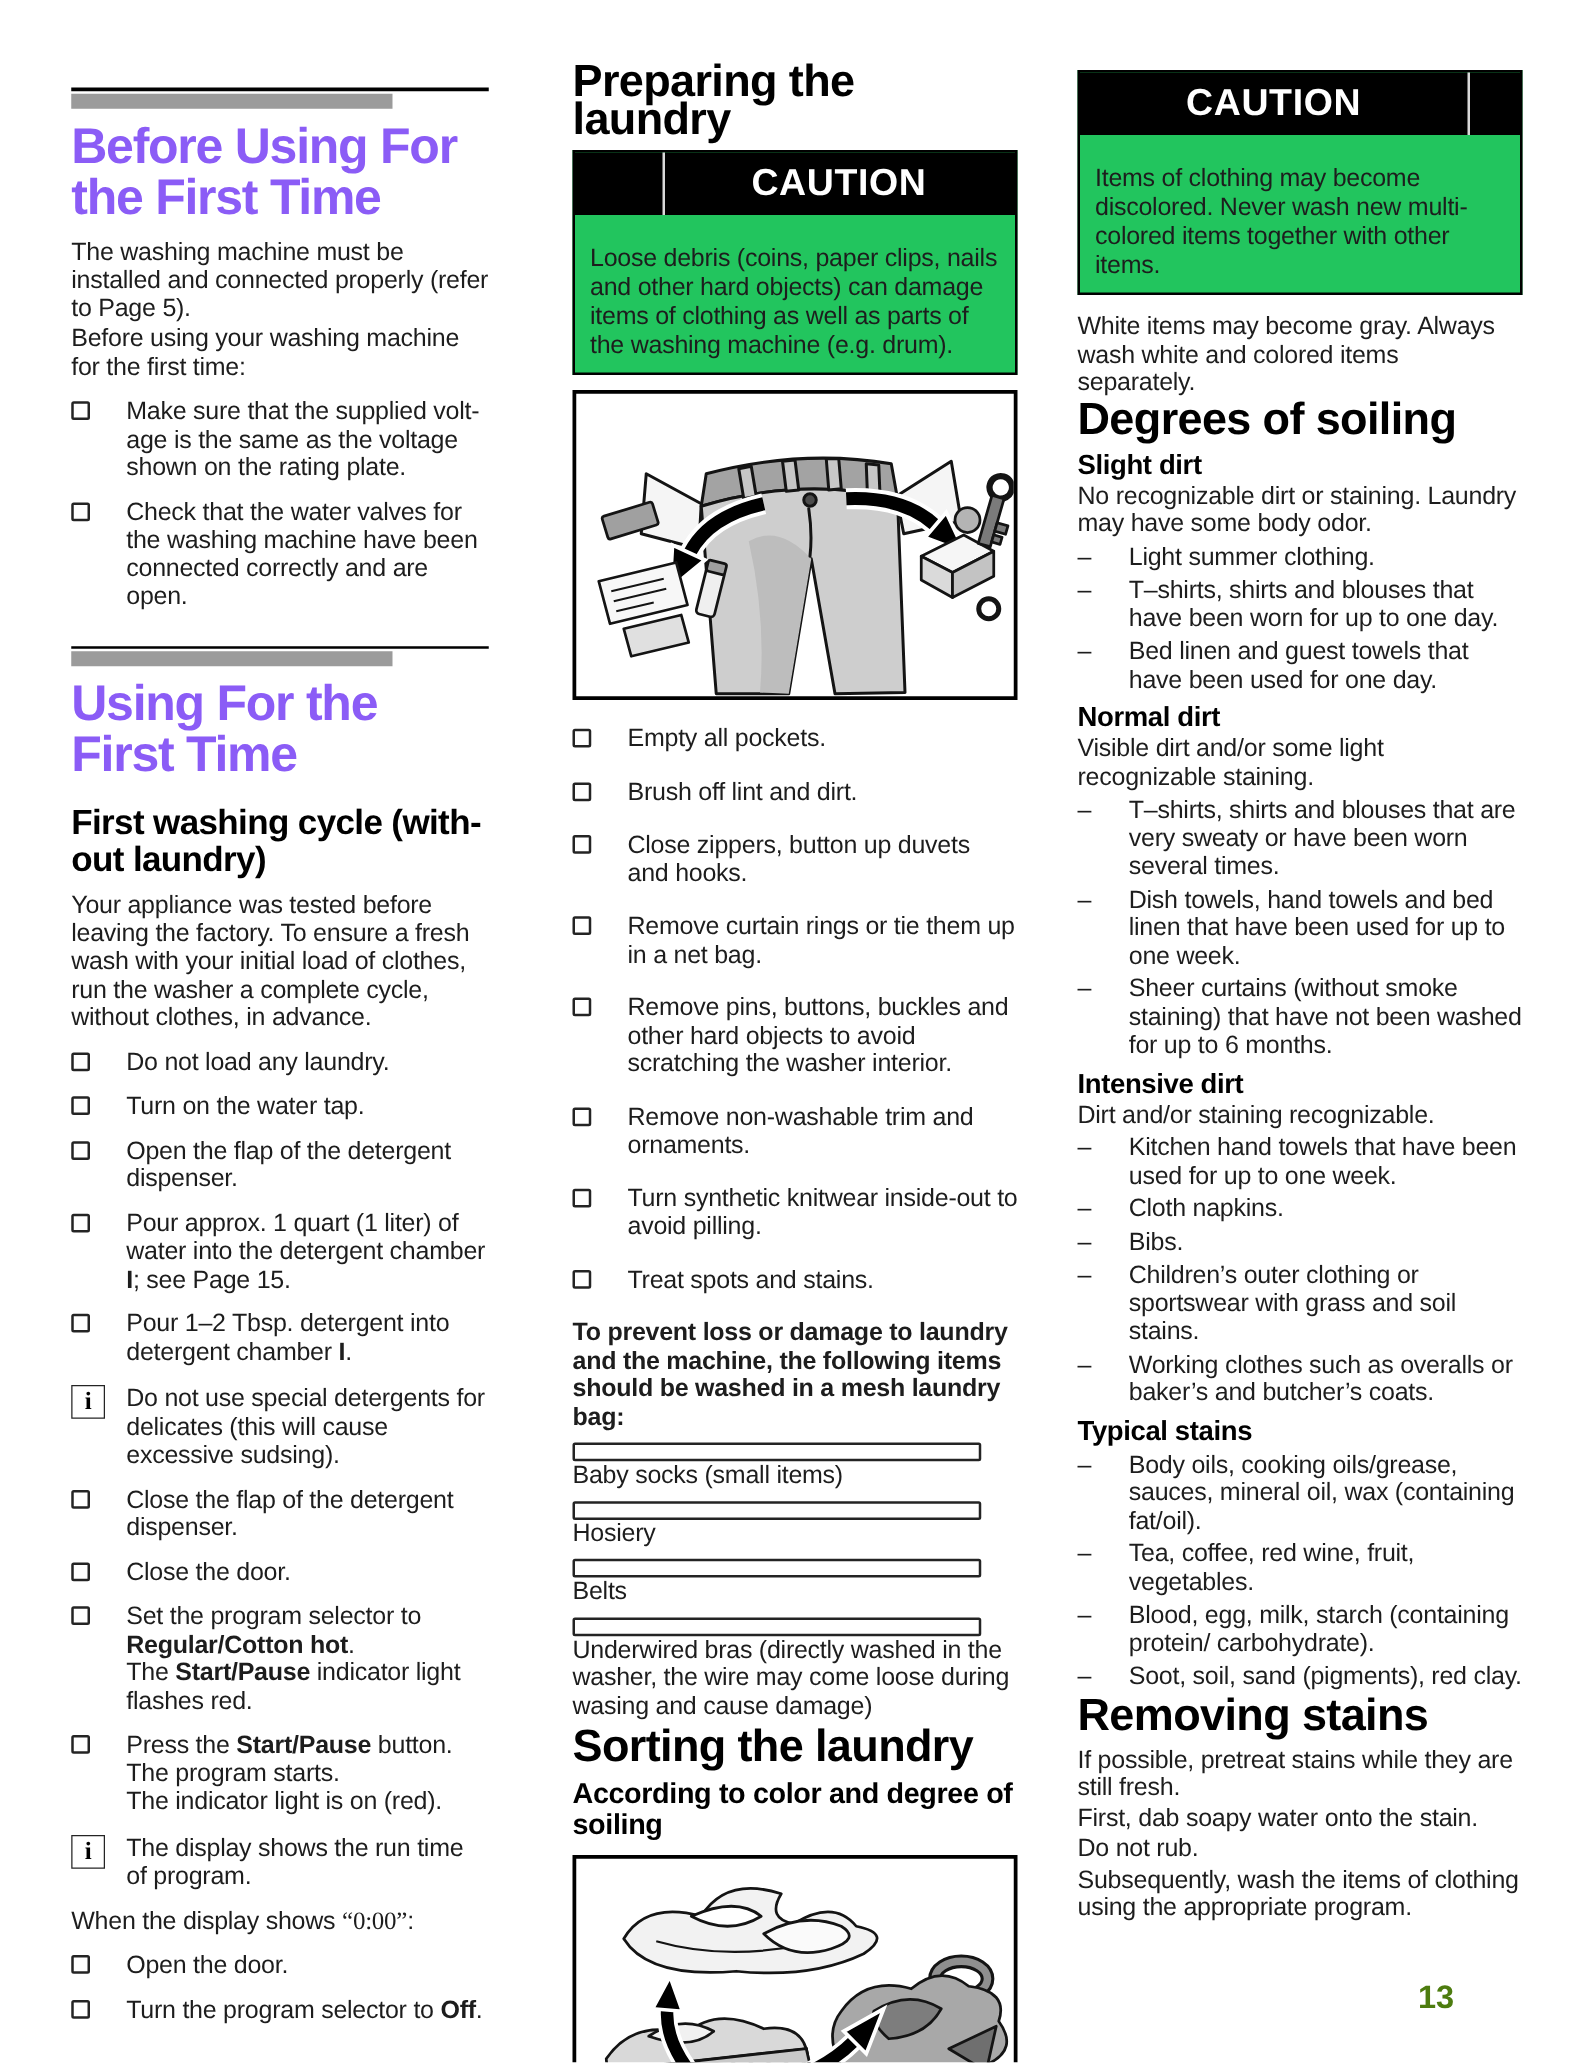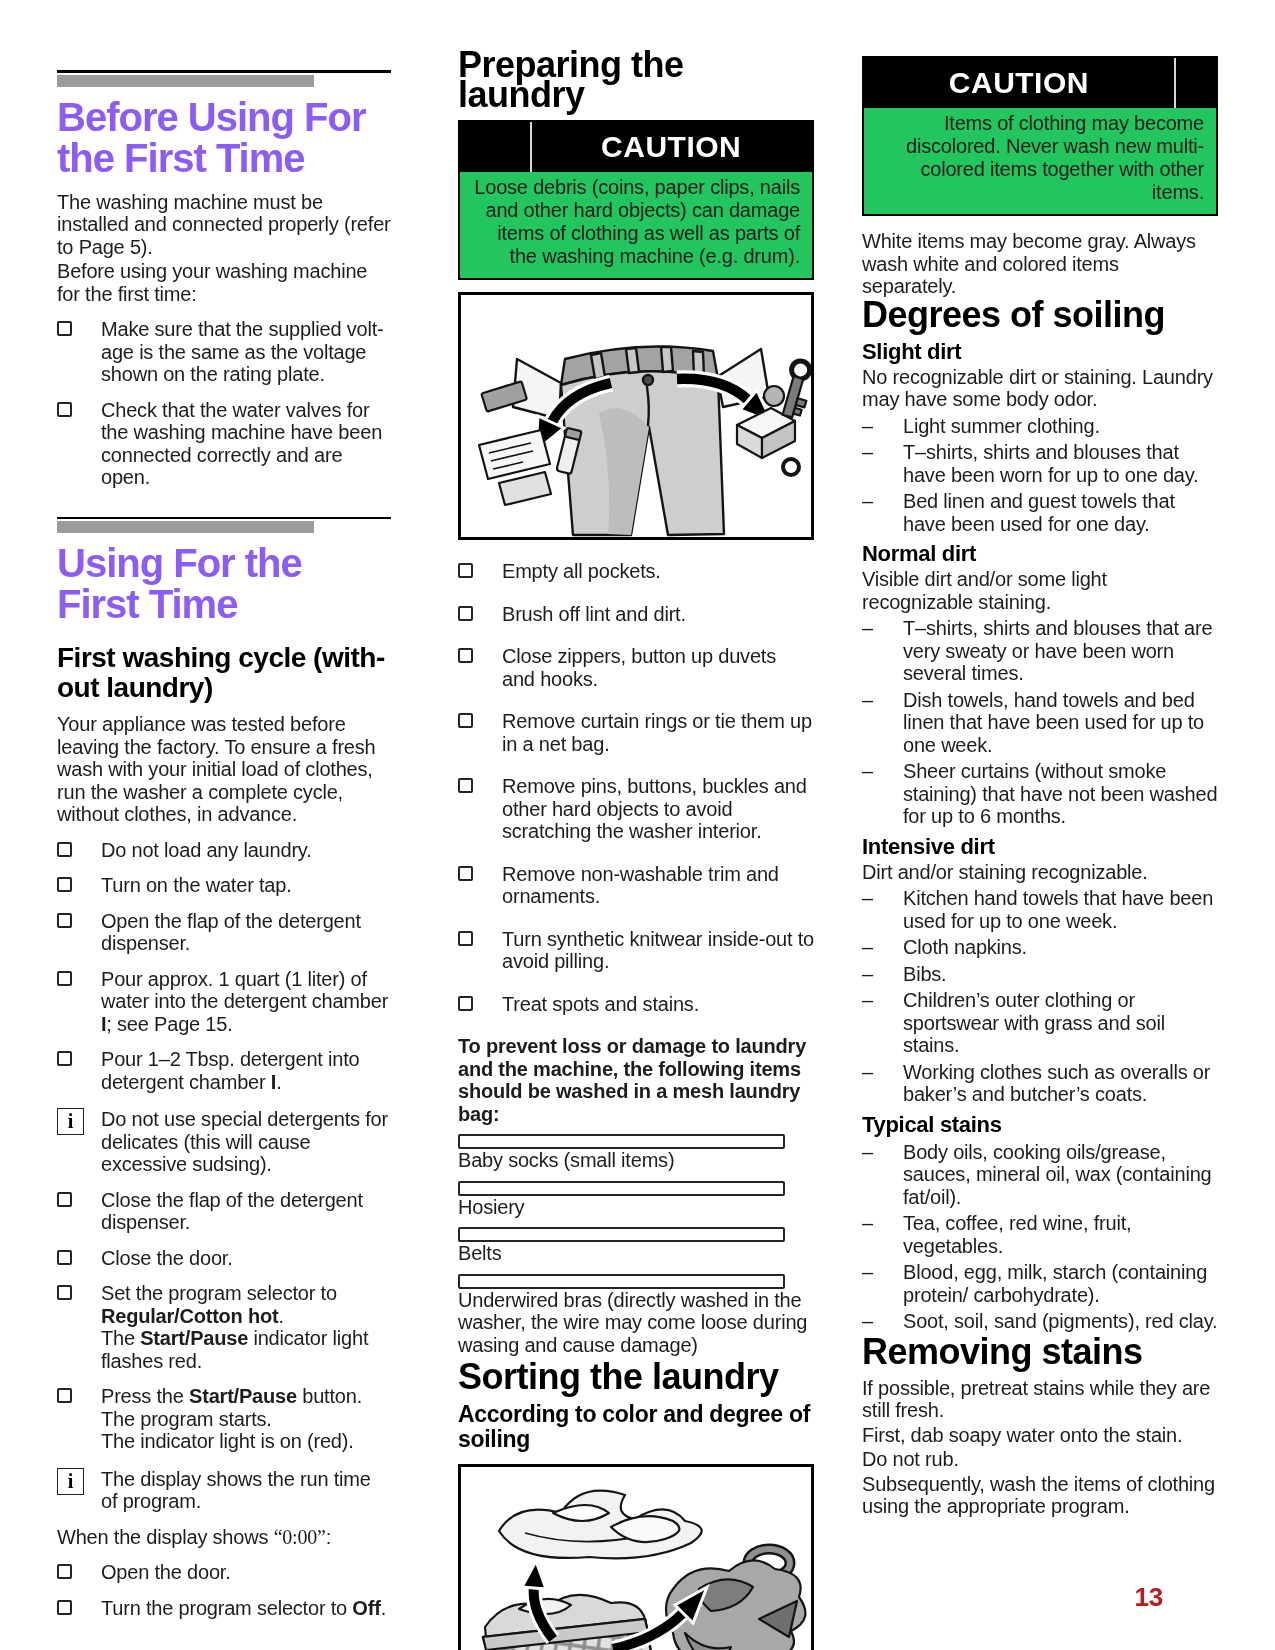--- a/index.html
+++ b/index.html
@@ -59,28 +59,28 @@
   .caution { border: 2.5px solid #000; background: #22c55e; }
   .chead { position: relative; height: 50px; background: #000; color: #fff; }
   .clabel {
     position: absolute; top: 0; bottom: 0;
     display: flex; align-items: center; justify-content: center;
     font-weight: 700; font-size: 30px; letter-spacing: 0.5px;
   }
   .clabel.cellright { left: 20%; right: 0; }
   .clabel.cellleft  { left: 0; right: 12%; }
   .cdiv { position: absolute; top: 0; bottom: 0; width: 2px; background: #fff; opacity: 0.85; }
-  .cbody { padding: 4px 12px 10px; line-height: 23px; text-align: right; }
+  .cbody { padding: 24px 12px 10px; line-height: 23px; }
   .mb14 { margin-bottom: 14px; }
 
   .fig { border: 3px solid #000; margin: 12px 0 14px; background: #fff; }
   .fig svg { display: block; width: 100%; height: auto; }
 
   .serif { font-family: "Liberation Serif", "DejaVu Serif", serif; }
-  .pageno { position: absolute; right: 112px; bottom: 42px; font-size: 26px; font-weight: 700; color: #b91c1c; }
+  .pageno { position: absolute; right: 112px; bottom: 42px; font-size: 26px; font-weight: 700; color: #4d7c0f; }
 
   .mt6 { margin-top: 6px; font-weight: bold; } .mt10 { margin-top: 10px; } .mt12 { margin-top: 12px; }
   .mt16 { margin-top: 16px; } .mt18 { margin-top: 18px; } .mt28 { margin-top: 28px; }
 </style>
 </head>
 <body>
 
 <div class="page">
 
   <div class="col" id="col1">

